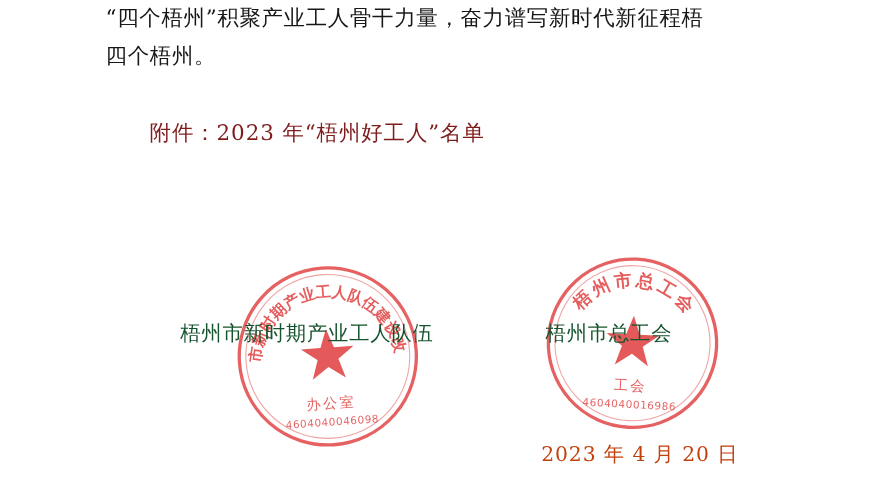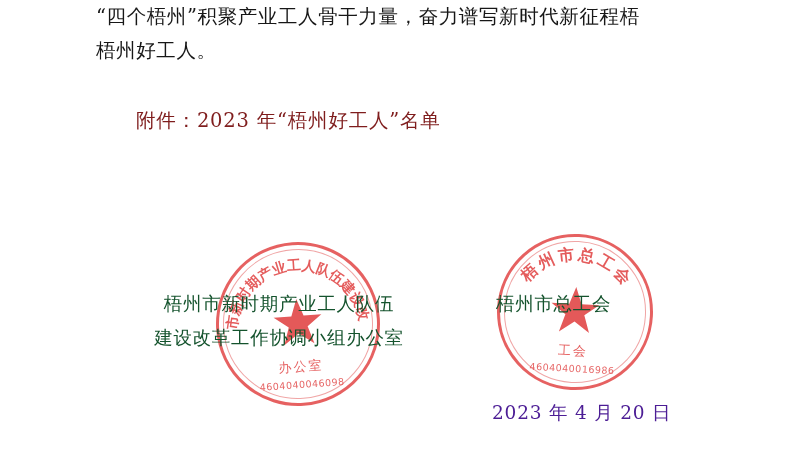--- a/index.html
+++ b/index.html
@@ -66,21 +66,21 @@
     top: 287px;
     width: 230px;
     text-align: left;
   }
   .sig-date {
     position: absolute;
     left: 492px;
     top: 400px;
     font-size: 18.5px;
     letter-spacing: 0.8px;
-    color: #4c1d95;
+    color: #c2410c;
     white-space: nowrap;
   }
 
   
   .seal {
     position: absolute;
     border-radius: 50%;
     pointer-events: none;
   }
   .seal-ring {
@@ -159,21 +159,21 @@
     height: 156px;
     transform: rotate(3deg);
   }
 </style>
 </head>
 <body>
 
 <div class="page">
 
   <div class="para para-line-1">“四个梧州”积聚产业工人骨干力量，奋力谱写新时代新征程梧</div>
-  <div class="para para-line-2">梧州好工人。</div>
+  <div class="para para-line-2">四个梧州。</div>
 
   <div class="attachment">附件：2023 年“梧州好工人”名单</div>
 
   <div class="seal" id="seal-left">
     <div class="seal-ring"></div>
     <div class="seal-ring inner"></div>
     <div class="seal-arc">
       <svg viewBox="0 0 164 164">
         <defs>
           <path id="arcL" d="M 20,90 A 62,62 0 0 1 144,90"></path>
@@ -209,21 +209,20 @@
       <svg viewBox="0 0 100 100">
           <polygon fill="currentColor" points="50,4 61.8,36.6 96,36.6 68.2,57.4 79,91 50,70.4 21,91 31.8,57.4 4,36.6 38.2,36.6"></polygon>
         </svg>
     </div>
     <div class="seal-bottom-text">工会</div>
     <div class="seal-code">4604040016986</div>
   </div>
 
   <div class="sig sig-left">
     <div class="l1">梧州市新时期产业工人队伍</div>
-    <div class="l2">建设改革工作协调小组办公室</div>
   </div>
 
   <div class="sig sig-right">
     <div class="l1">梧州市总工会</div>
   </div>
 
   <div class="sig-date">2023 年 4 月 20 日</div>
 
 </div>
 

